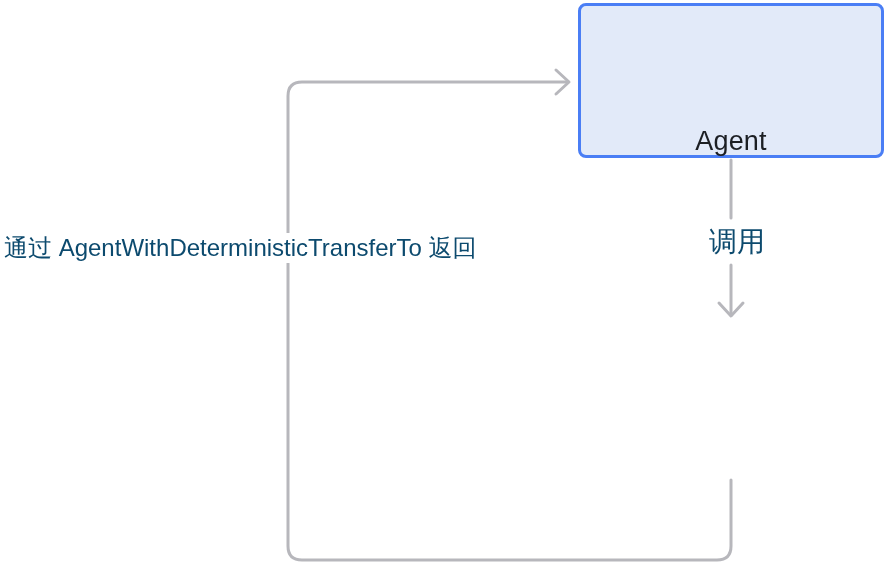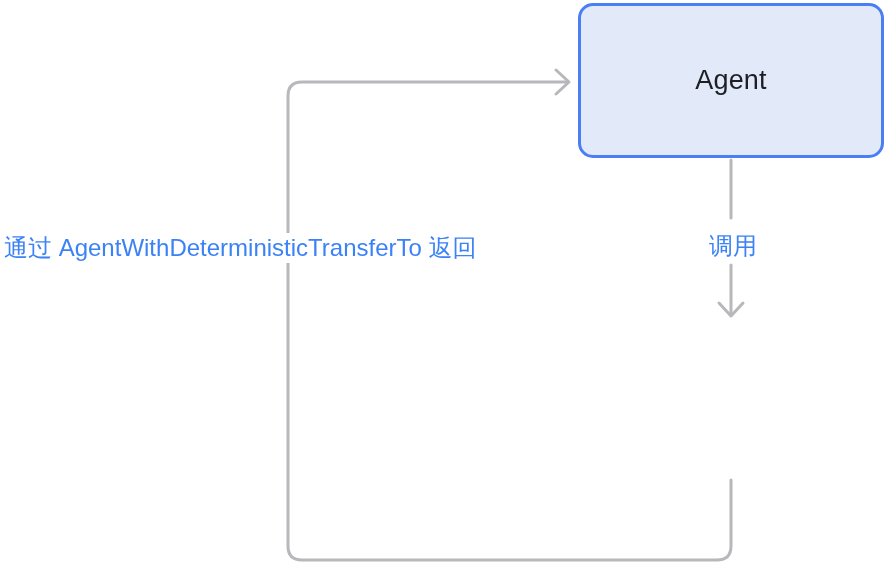--- a/index.html
+++ b/index.html
@@ -23,23 +23,23 @@
     top: 0;
     width: 888px;
     height: 568px;
     pointer-events: none;
   }
   .node-box {
     position: absolute;
     box-sizing: border-box;
     background: #e2eaf9;
     border: 3px solid #4a7ef5;
-    border-radius: 15px;
+    border-radius: 8px;
     display: flex;
-    align-items: center;
+    align-items: flex-end;
     justify-content: center;
   }
   .node-label {
     font-size: 27px;
     color: #1c1f24;
     font-weight: 400;
     letter-spacing: 0.2px;
     line-height: 1;
   }
   #node-agent {
@@ -49,31 +49,30 @@
     height: 155px;
   }
   #node-subagent {
     left: 578px;
     top: 322px;
     width: 306px;
     height: 156px;
   }
   .edge-label {
     position: absolute;
-    color: #3b82f6;
+    color: #0c4a6e;
     background: #ffffff;
     white-space: nowrap;
     line-height: 1.1;
   }
   #edge-label-invoke {
     left: 702px;
     top: 225px;
-    font-size: 24px;
+    font-size: 28px;
     padding: 2px 7px;
-    margin-top: 6px;
   }
   #edge-label-return {
     left: 0px;
     top: 233px;
     font-size: 24px;
     padding: 2px 4px;
   }
 </style>
 </head>
 <body>

